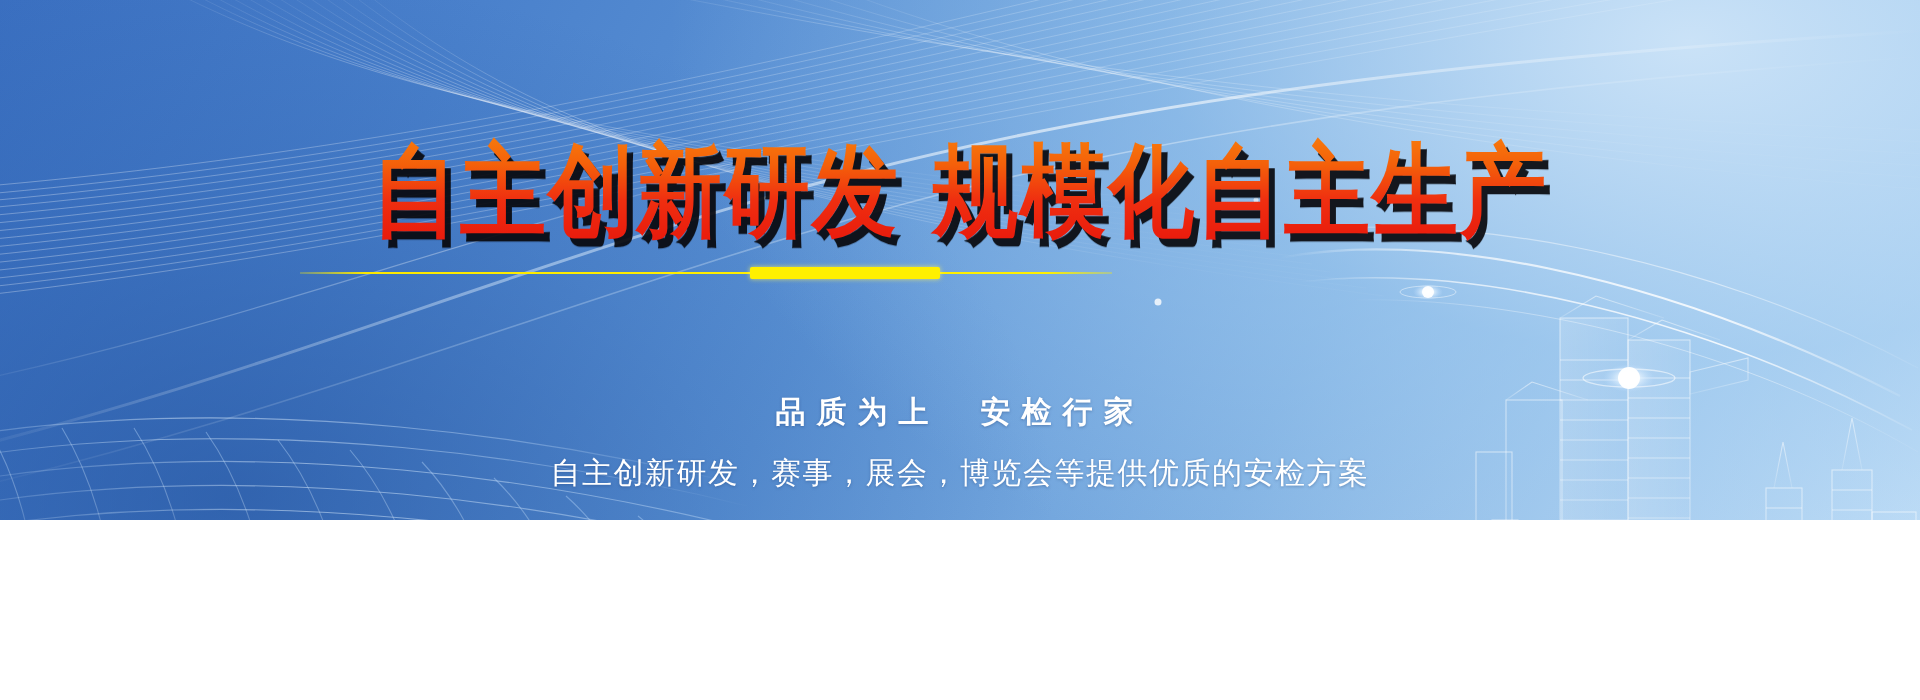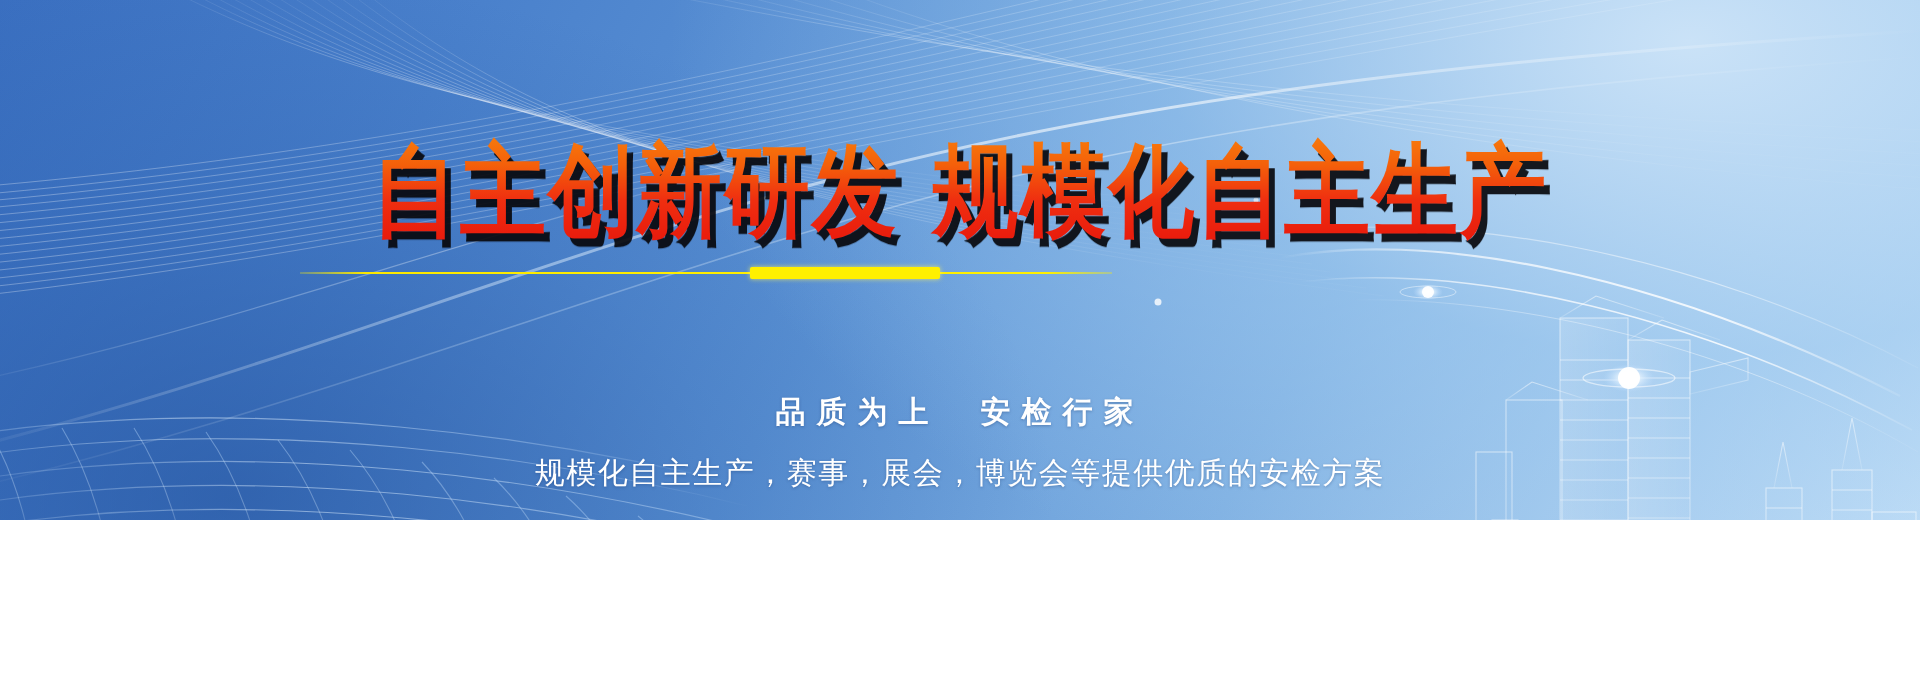--- a/index.html
+++ b/index.html
@@ -326,21 +326,21 @@
     <h1 id="main-title">自主创新研发 规模化自主生产</h1>
   </div>
 
   <div id="divider">
     <div class="thin"></div>
     <div class="thick"></div>
   </div>
 
   <div id="sub-wrap">
     <div id="slogan">品质为上　安检行家</div>
-    <div id="description">规模化自主生产，赛事，展会，博览会等提供优质的安检方案</div>
+    <div id="description">自主创新研发，赛事，展会，博览会等提供优质的安检方案</div>
   </div>
 
   <div id="dots">
     <span class="dot active"></span>
     <span class="dot"></span>
     <span class="dot"></span>
   </div>
 
 </div>
 

